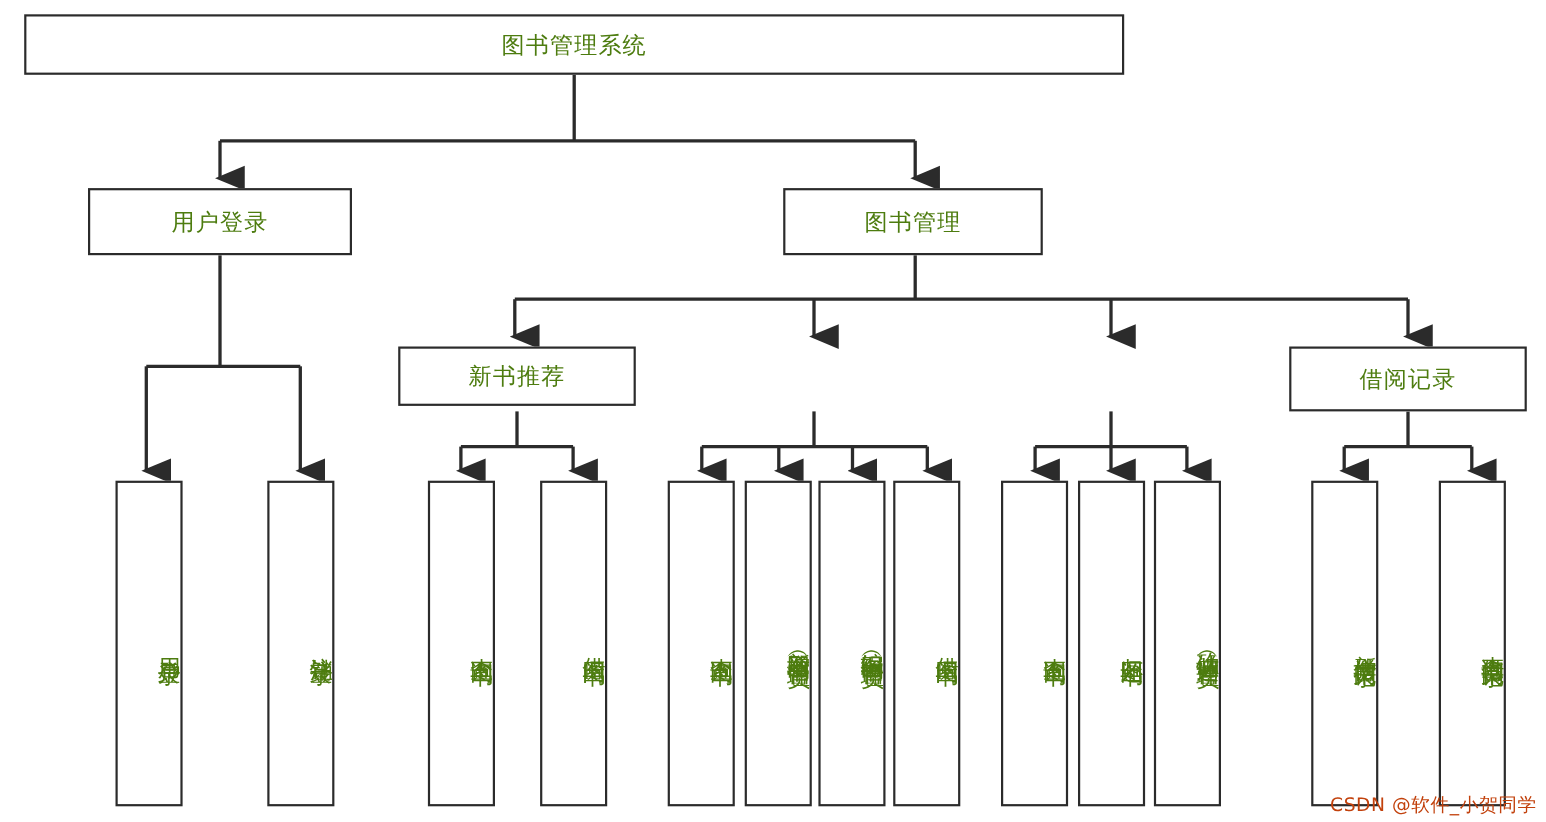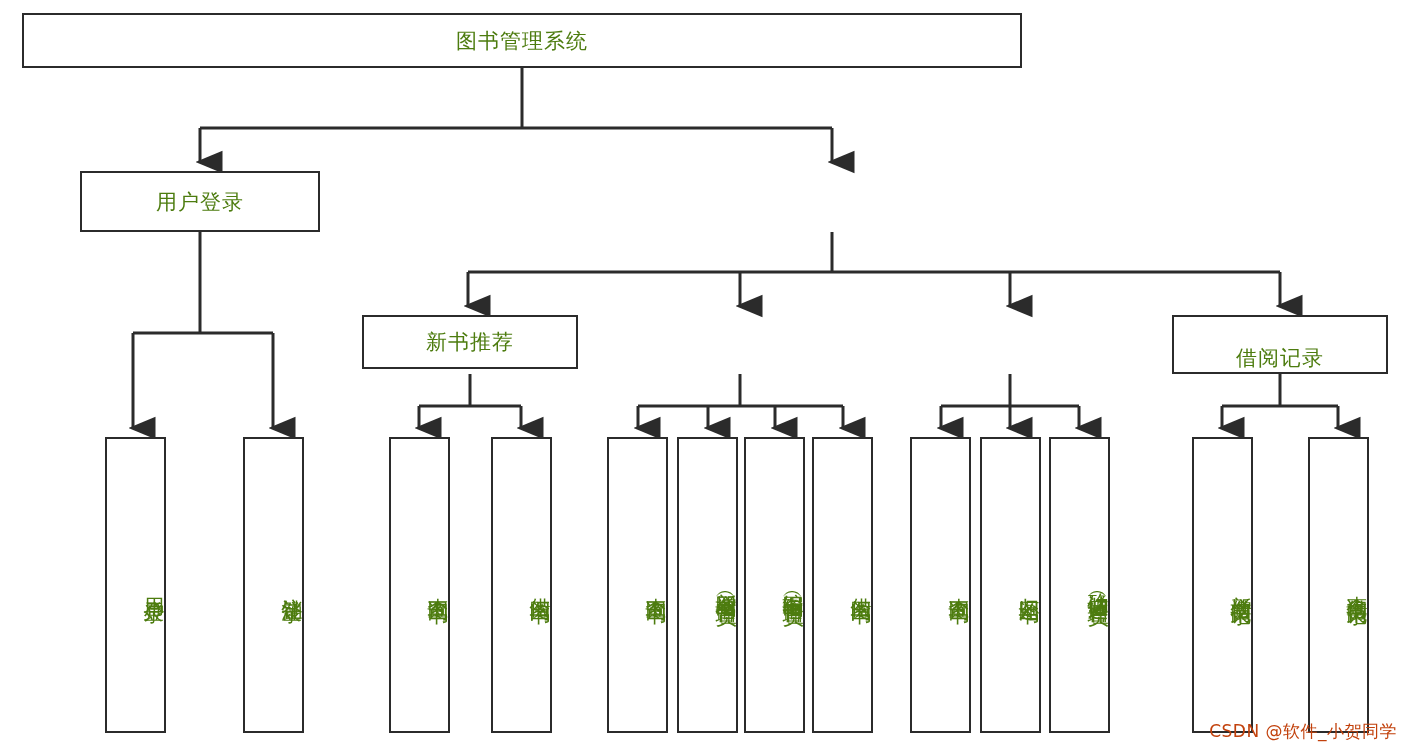--- a/index.html
+++ b/index.html
@@ -124,25 +124,28 @@
     </g>
   </svg>
 
   <div class="node horiz" style="left:22px; top:13px; width:1000px; height:55px;">
     <span class="label">图书管理系统</span>
   </div>
 
   <div class="node horiz" style="left:80px; top:171px; width:240px; height:61px;">
     <span class="label">用户登录</span>
   </div>
+  <div class="node horiz" style="left:712px; top:171px; width:236px; height:61px;">
+    <span class="label">图书管理</span>
+  </div>
 
   <div class="node horiz" style="left:362px; top:315px; width:216px; height:54px;">
     <span class="label">新书推荐</span>
   </div>
-  <div class="node horiz" style="left:1172px; top:315px; width:216px; height:59px;align-items:flex-end;">
+  <div class="node horiz" style="left:1172px; top:315px; width:216px; height:59px;">
     <span class="label">借阅记录</span>
   </div>
 
   <div class="node vert" style="left:105px; top:437px; width:61px; height:296px;">
     <span class="label">用户登录</span>
   </div>
   <div class="node vert" style="left:243px; top:437px; width:61px; height:296px;">
     <span class="label">注销登录</span>
   </div>
 

